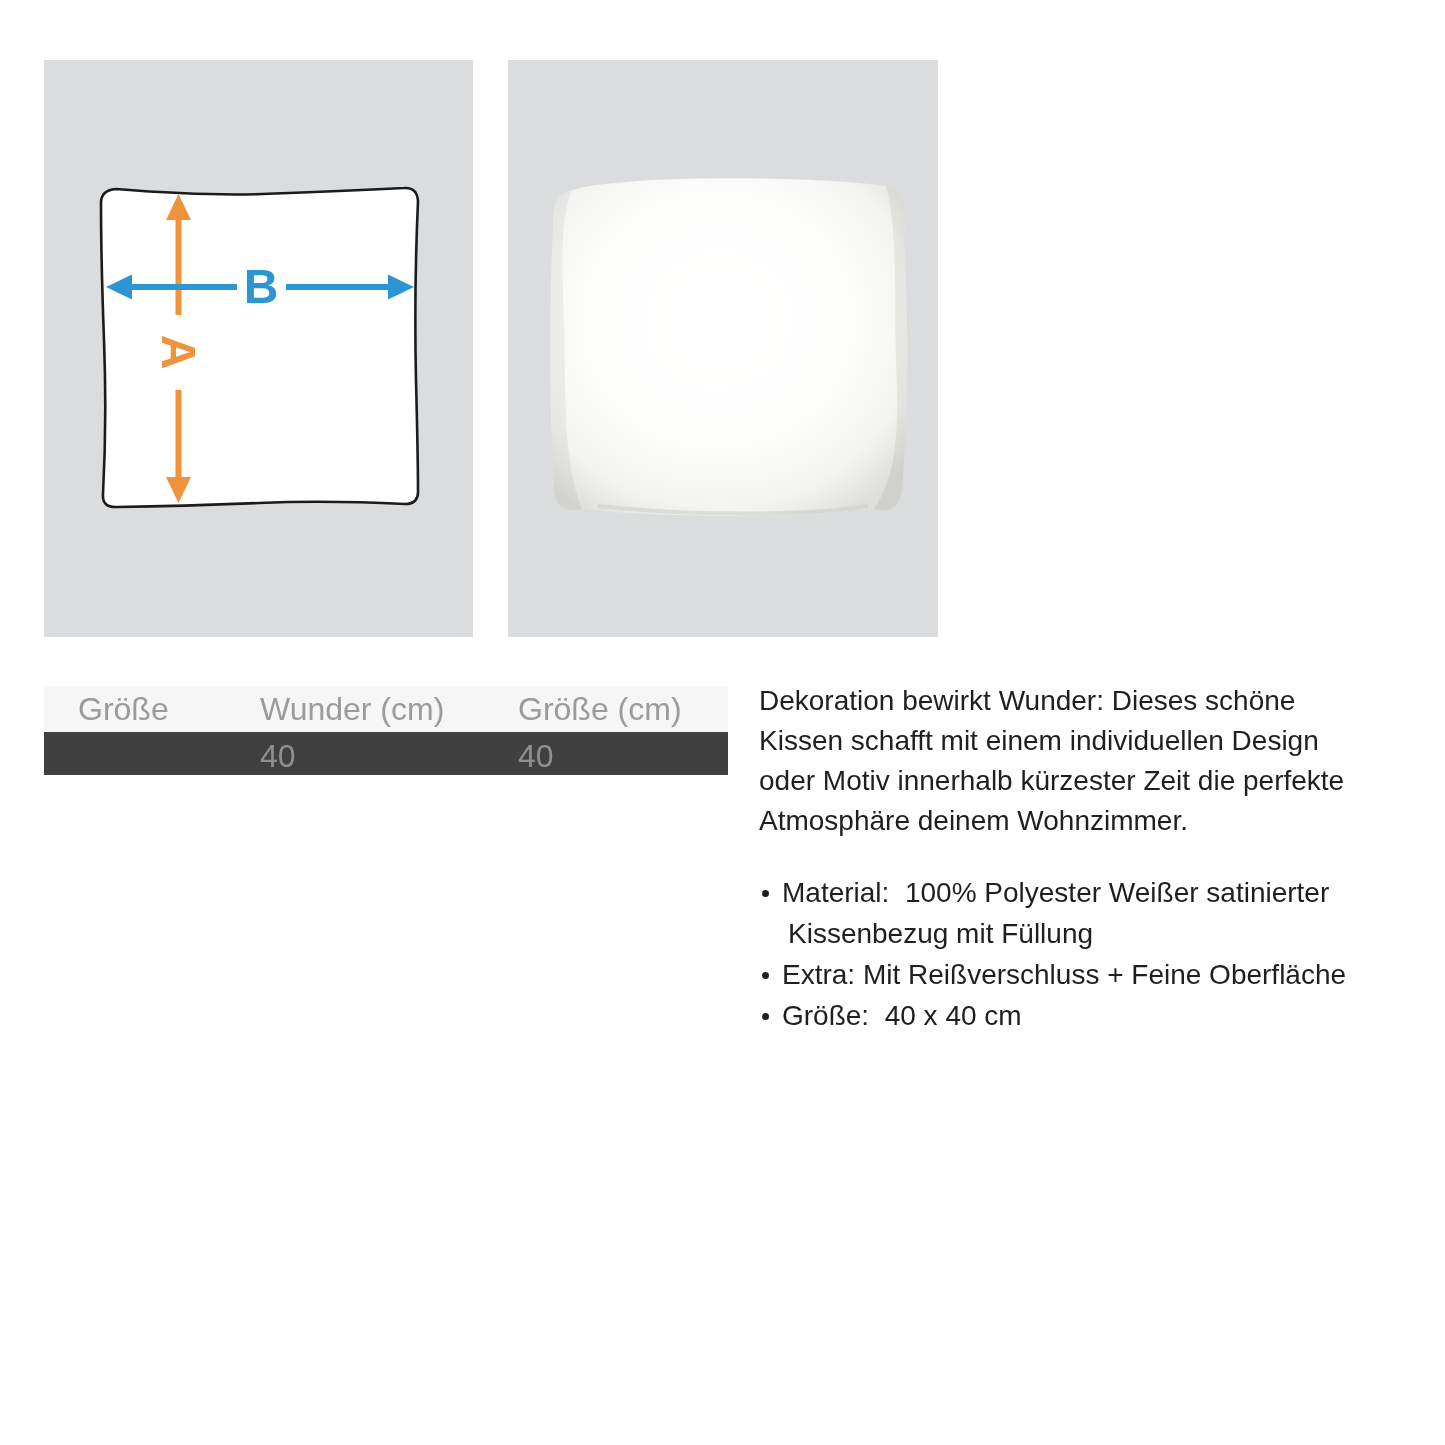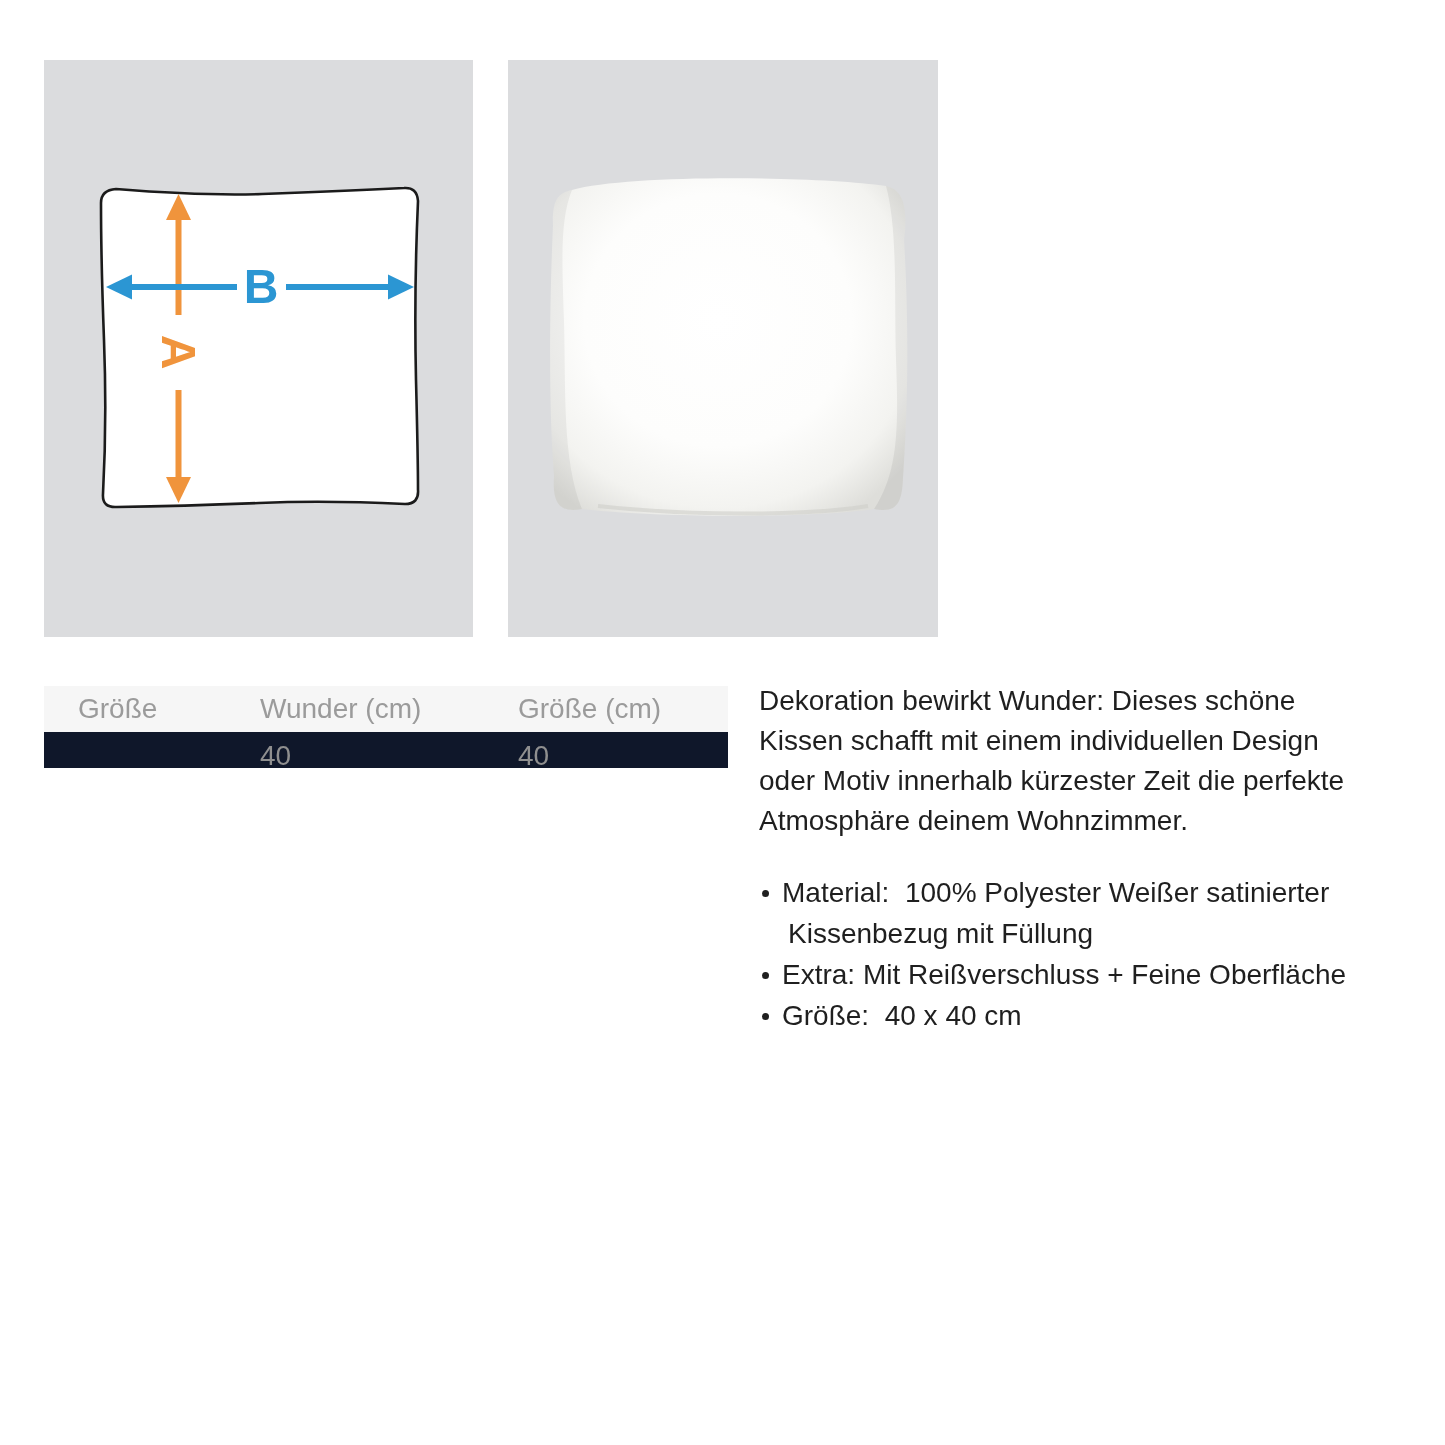--- a/index.html
+++ b/index.html
@@ -23,36 +23,36 @@
   }
   #panel-left  { left: 44px;  width: 429px; }
   #panel-right { left: 508px; width: 430px; }
 
   
   #size-table {
     position: absolute;
     left: 44px;
     top: 686px;
     width: 684px;
-    font-size: 28px;
+    font-size: 32px;
     color: #9b9b9b;
   }
   .t-head, .t-row {
     display: grid;
     grid-template-columns: 216px 258px 210px;
   }
   .t-head {
     height: 46px;
     line-height: 46px;
     background: #f6f6f6;
   }
   .t-row {
-    height: 36px;
+    height: 43px;
     line-height: 48px;
-    background: #0f172a;
+    background: #404040;
     color: #8f8f8f;
   }
   .cell-first { padding-left: 34px; }
 
   
   #text-block {
     position: absolute;
     left: 759px;
     top: 681px;
     width: 690px;

